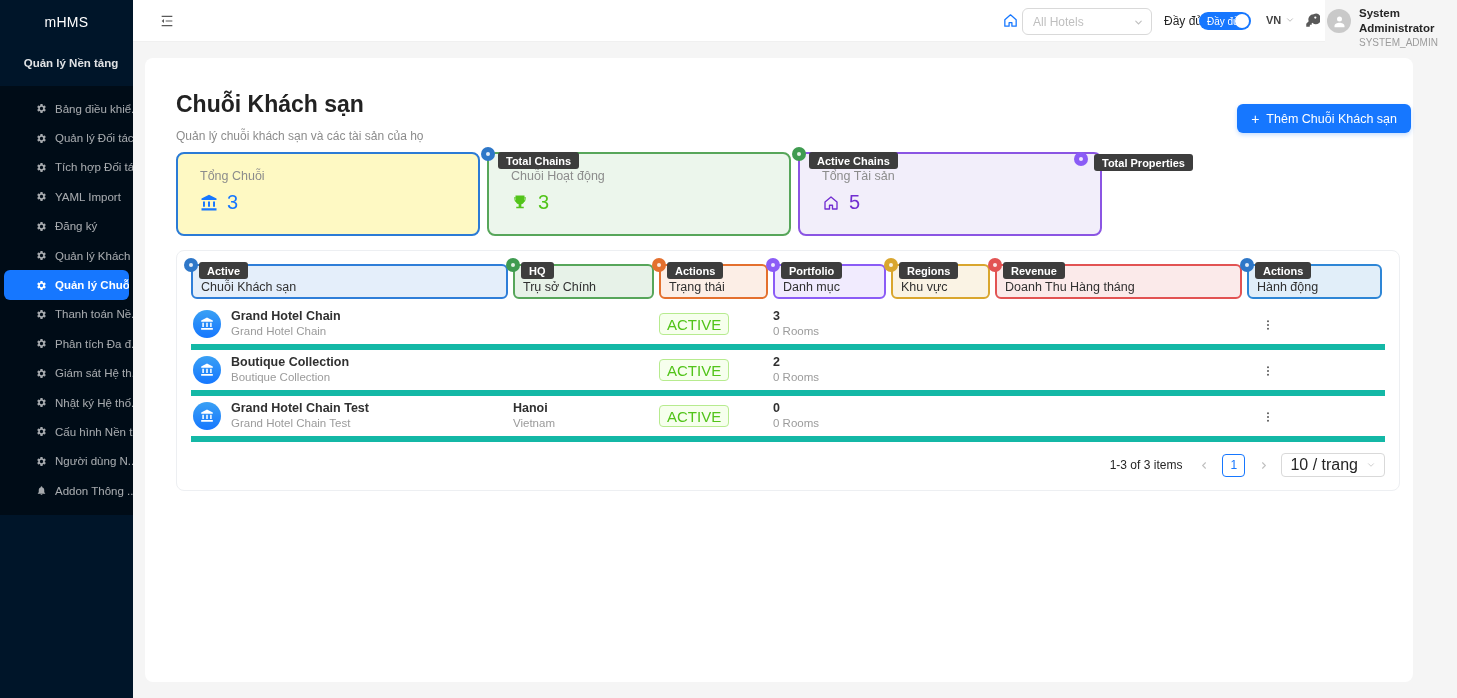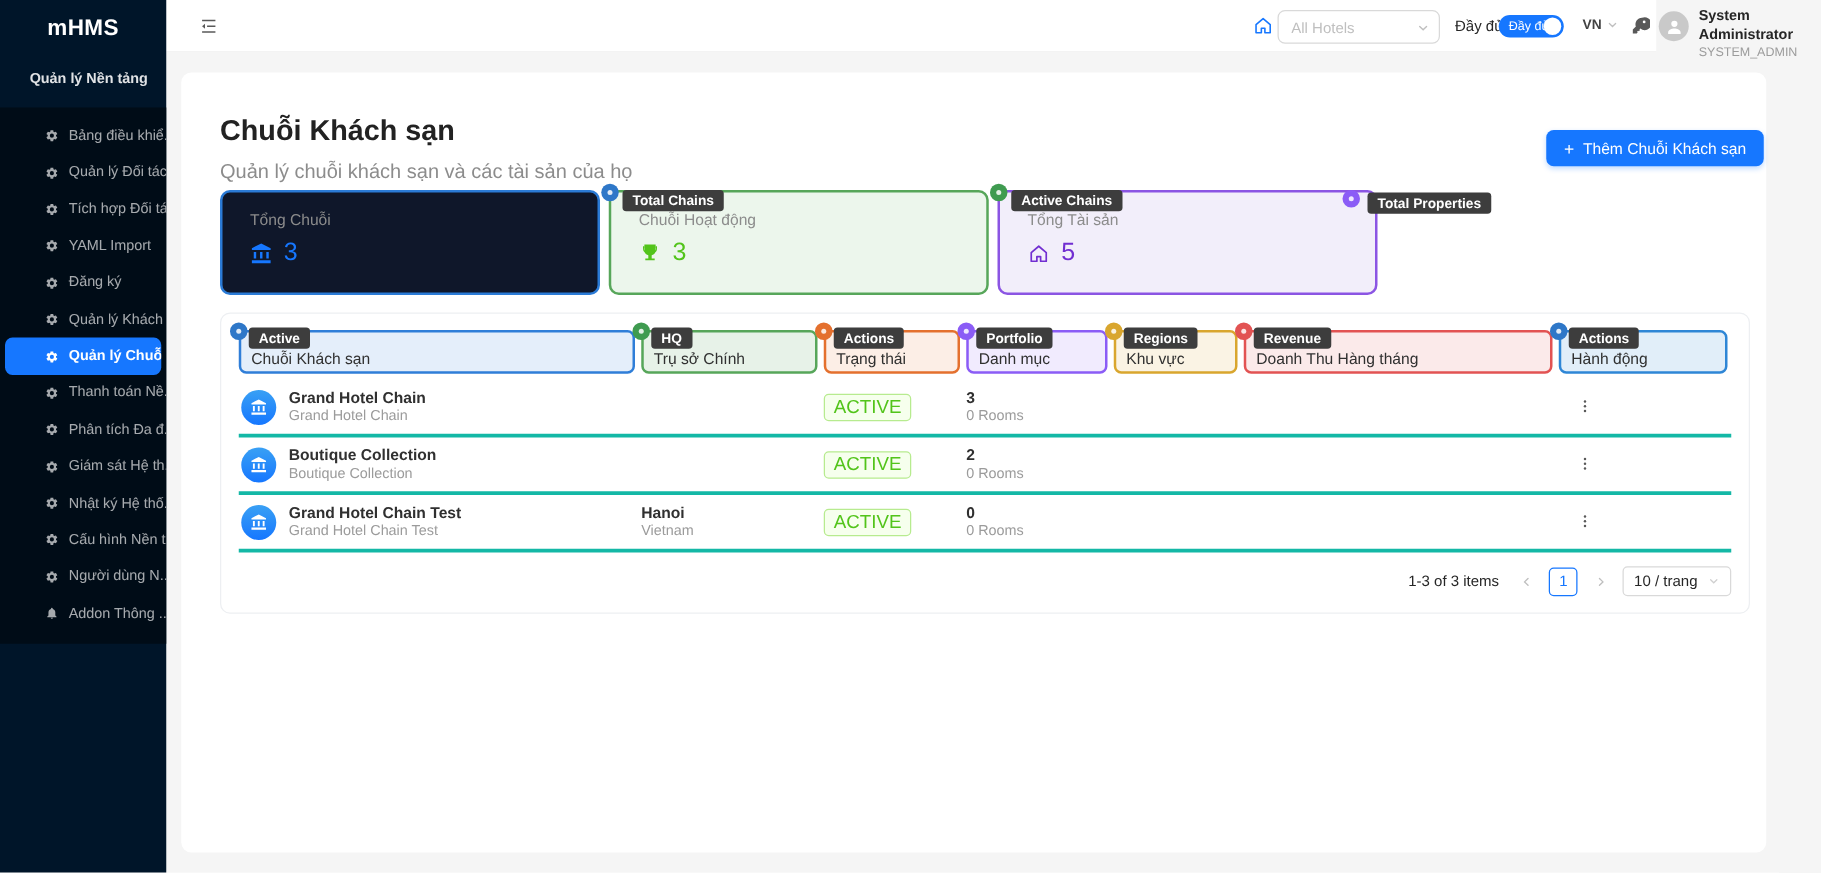--- a/index.html
+++ b/index.html
@@ -3,21 +3,21 @@
 <meta charset="utf-8">
 <style>
   * { margin:0; padding:0; box-sizing:border-box; }
   html,body { width:1457px; height:698px; overflow:hidden; background:#f5f5f5;
     font-family:"Liberation Sans","DejaVu Sans",sans-serif; -webkit-font-smoothing:antialiased; }
   .ic { display:inline-block; vertical-align:middle; }
 
   
   .sidebar { position:absolute; left:0; top:0; width:133px; height:698px; background:#001529; z-index:5; }
   .logo { height:44px; display:flex; align-items:center; justify-content:center;
-    color:#fff; font-weight:700; font-size:18px; letter-spacing:.3px; }
+    color:#fff; font-weight:400; font-size:14px; letter-spacing:.3px; }
   .group-item { height:30px; margin-top:4px; display:flex; align-items:center; gap:7px;
     padding:0 10px 0 19px; color:rgba(255,255,255,.88); font-size:11.5px; font-weight:700; cursor:pointer; white-space:nowrap;justify-content:center; }
   .group-item .caret { margin-left:auto; }
   .submenu { background:#000c17; margin-top:8px; padding:8px 0 10px; }
   .sub-item { height:29.4px; display:flex; align-items:center; gap:8px; padding-left:36px;
     color:rgba(255,255,255,.65); font-size:11.5px; cursor:pointer; white-space:nowrap; overflow:hidden; }
   .sub-item svg { flex:0 0 auto; }
   .sub-item.active { background:#1677ff; color:#fff; margin:0 4px; padding-left:32px; border-radius:6px; font-weight:700; }
 
   
@@ -43,30 +43,30 @@
   .key-btn { position:absolute; left:1172px; top:13px; color:#595959; cursor:pointer; }
   .avatar { position:absolute; left:1194px; top:9px; width:24px; height:24px; border-radius:50%;
     background:#c9c9c9; display:flex; align-items:center; justify-content:center; color:#fff; cursor:pointer; }
   .user-block { position:absolute; left:1226px; top:6px; cursor:pointer; }
   .user-name { font-size:11.5px; font-weight:700; color:#262626; line-height:15px; }
   .user-role { font-size:10px; color:#9c9c9c; line-height:13px; }
 
   
   .main-card { position:absolute; left:145px; top:58px; width:1268px; height:624px; background:#fff; border-radius:8px; }
   .page-title { position:absolute; left:31px; top:33px; font-size:23px; font-weight:700; color:#222; }
-  .page-sub { position:absolute; left:31px; top:71px; font-size:16px; color:#8c8c8c; }
+  .page-sub { position:absolute; left:31px; top:71px; font-size:12px; color:#8c8c8c; }
   .add-btn { position:absolute; right:2px; top:46px; height:29px; background:#1677ff; color:#fff;
     border:0; border-radius:6px; font-size:12.5px; padding:0 14px; display:flex; align-items:center; gap:7px;
     cursor:pointer; font-family:inherit; box-shadow:0 2px 4px rgba(22,119,255,.25); }
   .add-btn .plus { font-size:14px; line-height:1; }
 
   
   .stats-row { position:absolute; left:31px; top:94px; right:31px; height:84px; display:flex; gap:7px; }
   .stat-card { position:relative; width:304px; height:84px; border-radius:8px; border:2px solid; padding:15px 22px; }
-  .sc-blue   { background:#0f172a; border-color:#2b7bd6; }
+  .sc-blue   { background:#fef9c3; border-color:#2b7bd6; }
   .sc-green  { background:#ecf6ec; border-color:#57a65a; }
   .sc-purple { background:#f2eefa; border-color:#8b55e3; }
   .stat-label { font-size:12.5px; color:#8c8c8c; }
   .stat-value { display:flex; align-items:center; gap:9px; margin-top:8px; font-size:20px; font-weight:500; }
   .sc-blue .stat-value { color:#1677ff; } .sc-green .stat-value { color:#52c41a; } .sc-purple .stat-value { color:#722ed1; }
 
   
   .marker { position:absolute; width:14px; height:14px; border-radius:50%; z-index:6; }
   .marker::after { content:""; position:absolute; left:5px; top:5px; width:4px; height:4px;
     border-radius:50%; background:rgba(255,255,255,.85); }
@@ -87,37 +87,37 @@
   .c2{background:rgba(87,166,90,.14);  border-color:#57a65a;}
   .c3{background:rgba(228,112,46,.12); border-color:#e4702e;}
   .c4{background:rgba(139,92,246,.12); border-color:#8b5cf6;}
   .c5{background:rgba(217,166,46,.13); border-color:#d9a62e;}
   .c6{background:rgba(226,83,83,.12);  border-color:#e25353;padding-left:43px;}
   .c7{background:rgba(46,134,214,.14); border-color:#2e86d6;}
   .th-box .marker { left:-9px; top:-8px; }
   .th-box .ann-badge { left:6px; top:-4px; }
   .th-label { position:absolute; left:8px; top:14px; font-size:12.5px; color:#303030; white-space:nowrap; }
   .trow { display:grid; grid-template-columns:322px 146px 114px 118px 104px 252px 140px;
-    align-items:center; height:46px; margin:0 14px; border-bottom:3px solid #14b8a6; }
+    align-items:center; height:46px; margin:0 14px; border-bottom:6px solid #14b8a6; }
   .chain-cell { display:flex; align-items:center; gap:10px; padding-left:2px; }
   .row-avatar { width:28px; height:28px; border-radius:50%; flex:0 0 auto;
     background:linear-gradient(180deg,#39a0f4,#1677ff); display:flex; align-items:center; justify-content:center; color:#fff; }
   .cell-main { font-size:12.5px; font-weight:700; color:#303030; line-height:15px; }
   .cell-sub  { font-size:11.5px; color:#9b9b9b; line-height:15px; }
   .tag-active { display:inline-block; font-size:15px; color:#52c41a; background:#f6ffed;
     border:1px solid #b7eb8f; border-radius:4px; padding:1.5px 7px; }
   .actions-cell { padding-left:14px; color:#595959; cursor:pointer; }
   .pager { display:flex; justify-content:flex-end; align-items:center; gap:8px; padding:11px 14px 13px; }
   .pager-summary { font-size:12px; color:#262626; margin-right:4px; }
   .pg-arrow { width:20px; height:22px; display:flex; align-items:center; justify-content:center;
     color:#bfbfbf; cursor:pointer; }
   .pg-num { width:23px; height:23px; border:1px solid #1677ff; color:#1677ff; border-radius:4px;
     font-size:12px; display:flex; align-items:center; justify-content:center; cursor:pointer; background:#fff; }
   .pg-size { height:24px; border:1px solid #d9d9d9; border-radius:4px; background:#fff;
-    display:flex; align-items:center; gap:8px; padding:0 8px; font-size:12px; color:#262626; cursor:pointer; }
+    display:flex; align-items:center; gap:8px; padding:0 8px; font-size:16px; color:#262626; cursor:pointer; }
   .pg-size .chev { color:#cfcfcf; }
 
   
   .float-mk { left:898px; top:0px; }
   .float-badge { left:918px; top:2px; }
 </style>
 </head>
 <body>
 
 <svg width="0" height="0" style="position:absolute" aria-hidden="true">

